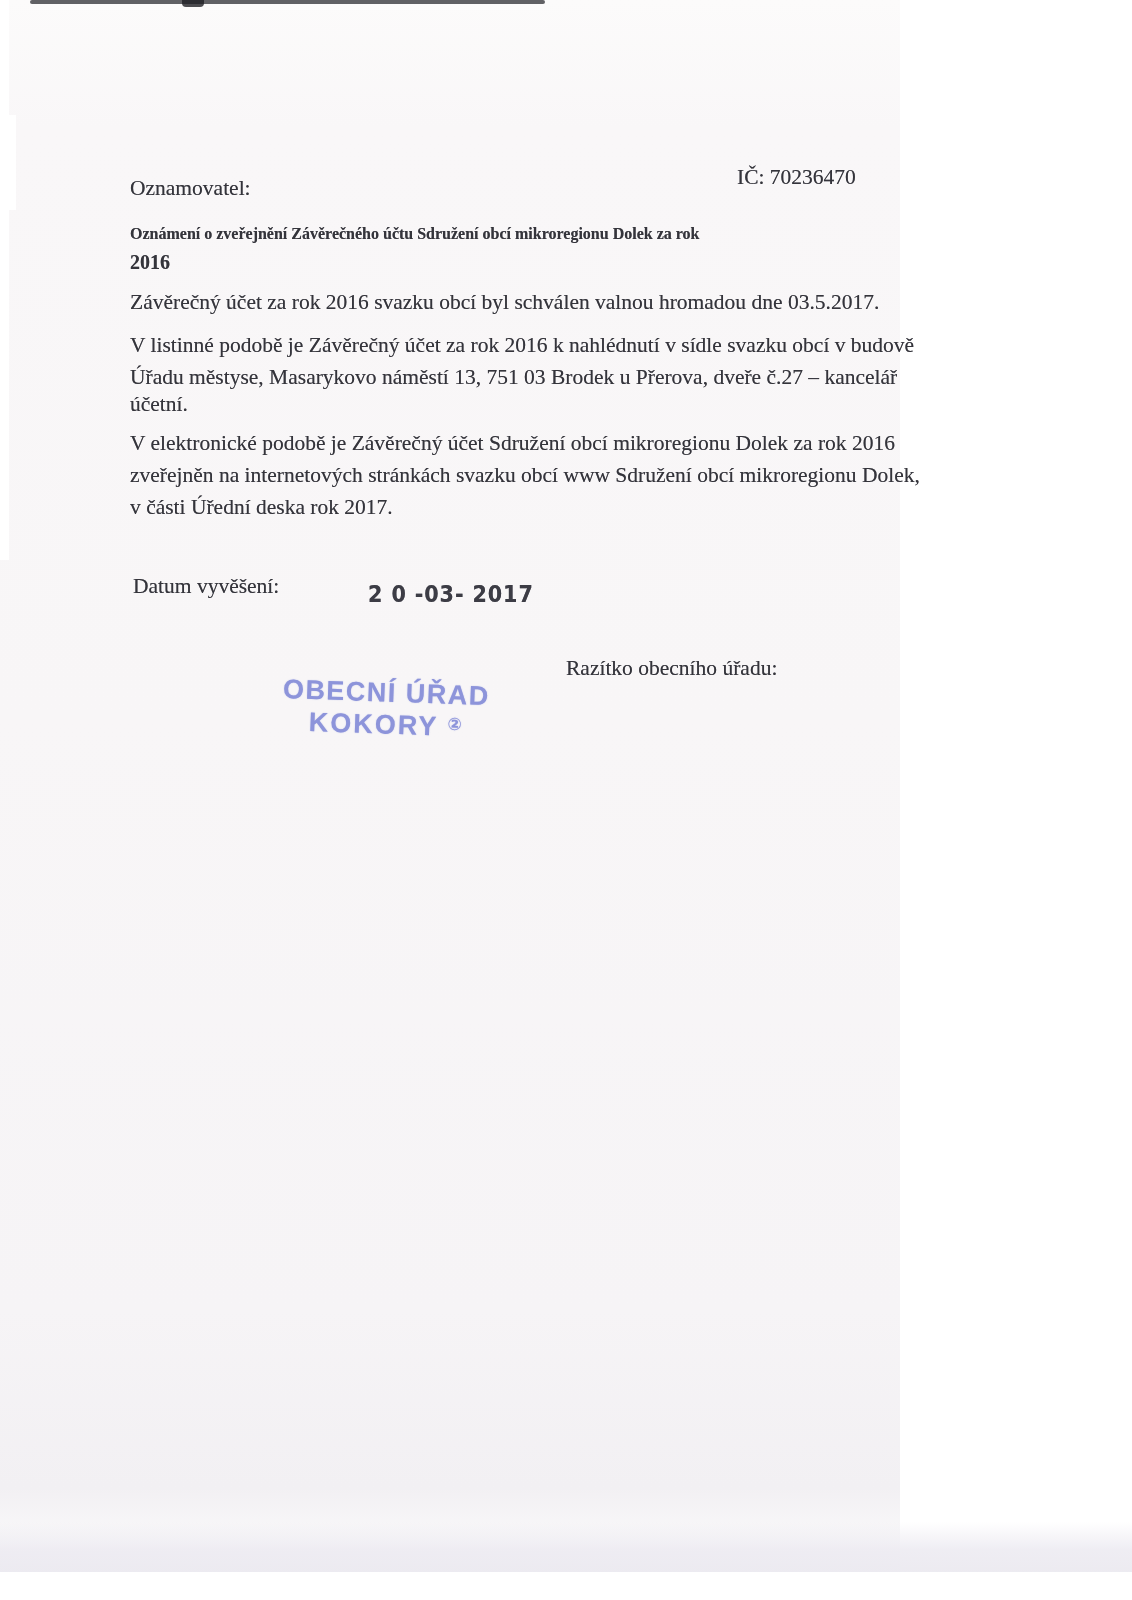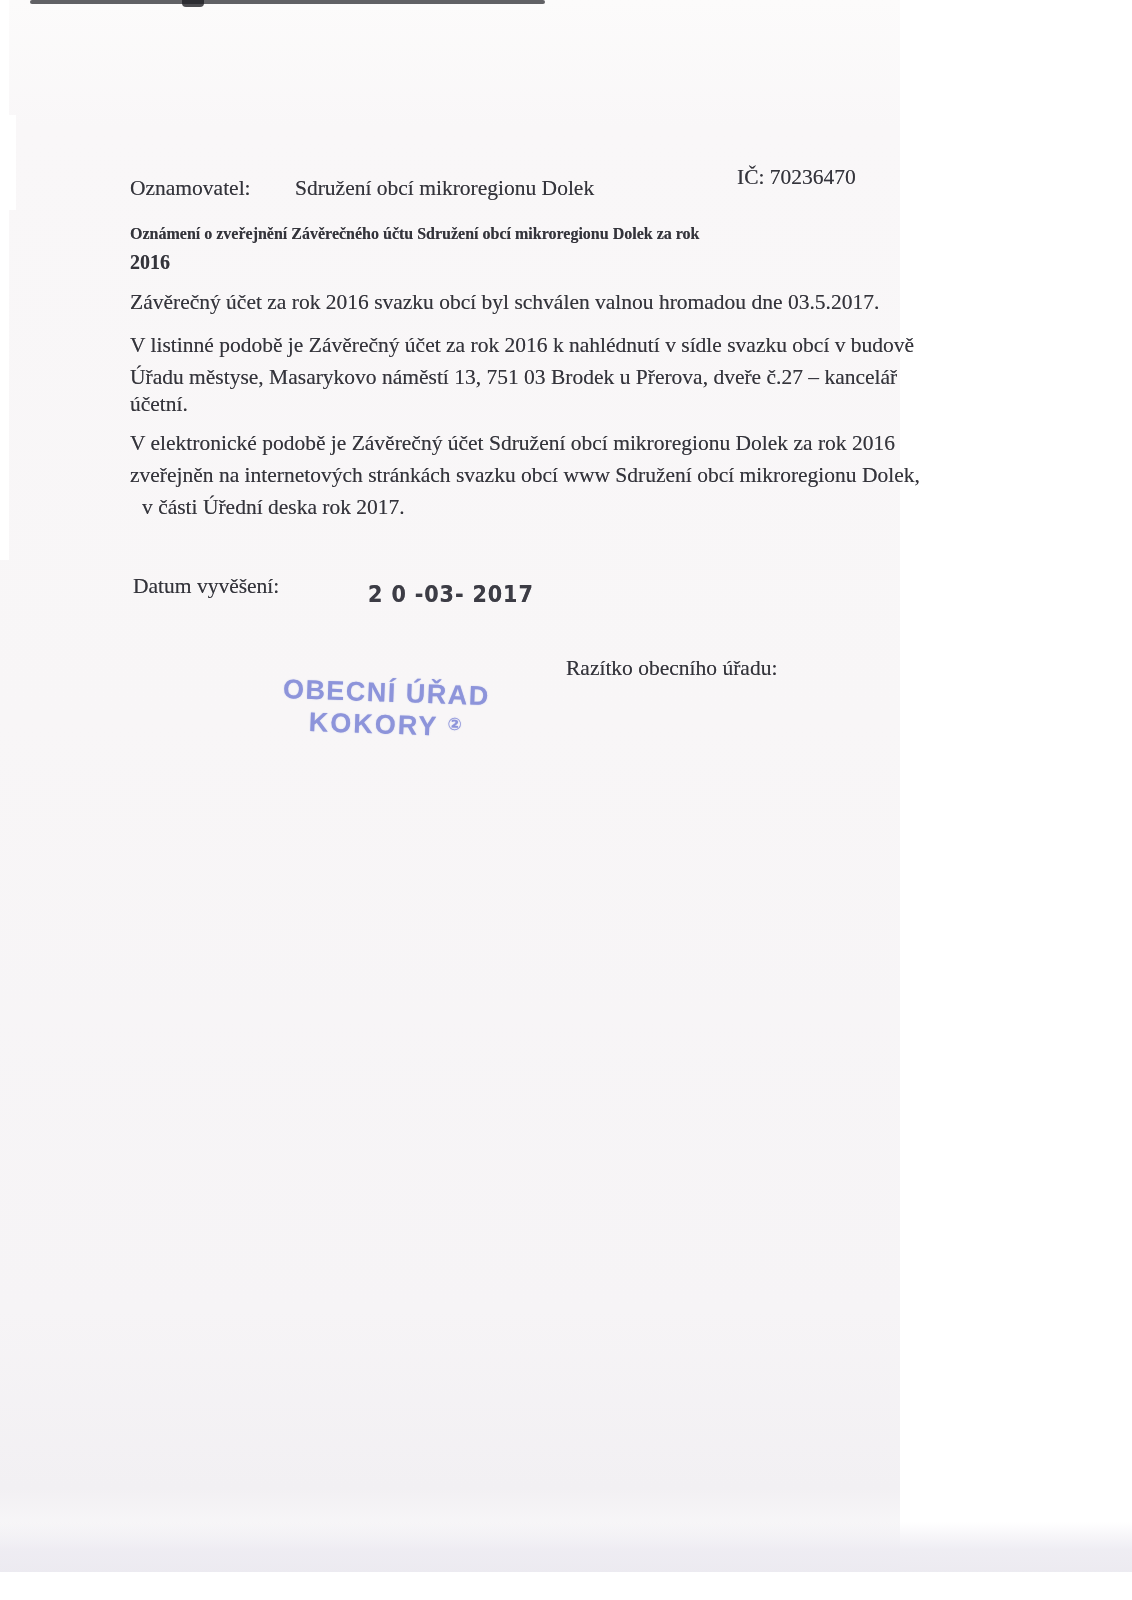--- a/index.html
+++ b/index.html
@@ -37,21 +37,21 @@
 
   .head1{left:130px;top:217px;font-weight:bold;font-size:16px;}
   .head2{left:130px;top:246px;font-weight:bold;font-size:20px;}
 
   .p1{left:130px;top:286px;}
   .p2-l1{left:130px;top:329px;}
   .p2-l2{left:130px;top:361px;}
   .p2-l3{left:130px;top:388px;}
   .p3-l1{left:130px;top:427px;}
   .p3-l2{left:130px;top:459px;}
-  .p3-l3{left:130px;top:491px;margin-left:12px;}
+  .p3-l3{left:130px;top:491px;}
 
   .date-label{left:133px;top:570px;}
   .date-stamp{
     position:absolute;left:368px;top:581px;
     font-family:"DejaVu Sans","Liberation Sans",sans-serif;
     font-weight:bold;font-size:23px;letter-spacing:1px;
     color:#3c3c45;transform:scaleX(.9);transform-origin:left top;
     text-shadow:0 0 .7px rgba(60,60,70,.6);white-space:nowrap;
   }
   .stamp-caption{left:566px;top:652px;}
@@ -74,21 +74,20 @@
 <div class="page">
 
   <div class="scan-top-line"></div>
   <div class="scan-top-blob"></div>
   <div class="scan-left-strip"></div>
   <div class="scan-left-notch"></div>
   <div class="scan-bottom-band"></div>
   <div class="scan-bottom-white"></div>
 
   <span class="line ink meta-label">Oznamovatel:</span>
-  <span class="line ink meta-org">Sdružení obcí mikroregionu Dolek</span>
   <span class="line ink meta-ic">IČ: 70236470</span>
 
   <span class="line ink head1">Oznámení o zveřejnění Závěrečného účtu Sdružení obcí mikroregionu Dolek za rok</span>
   <span class="line ink head2">2016</span>
 
   <span class="line ink p1">Závěrečný účet za rok 2016 svazku obcí  byl schválen valnou hromadou dne 03.5.2017.</span>
 
   <span class="line ink p2-l1">V listinné podobě je Závěrečný účet za rok 2016 k nahlédnutí v sídle svazku obcí v budově</span>
   <span class="line ink p2-l2">Úřadu městyse, Masarykovo náměstí 13, 751 03 Brodek u Přerova, dveře č.27 – kancelář</span>
   <span class="line ink p2-l3">účetní.</span>

